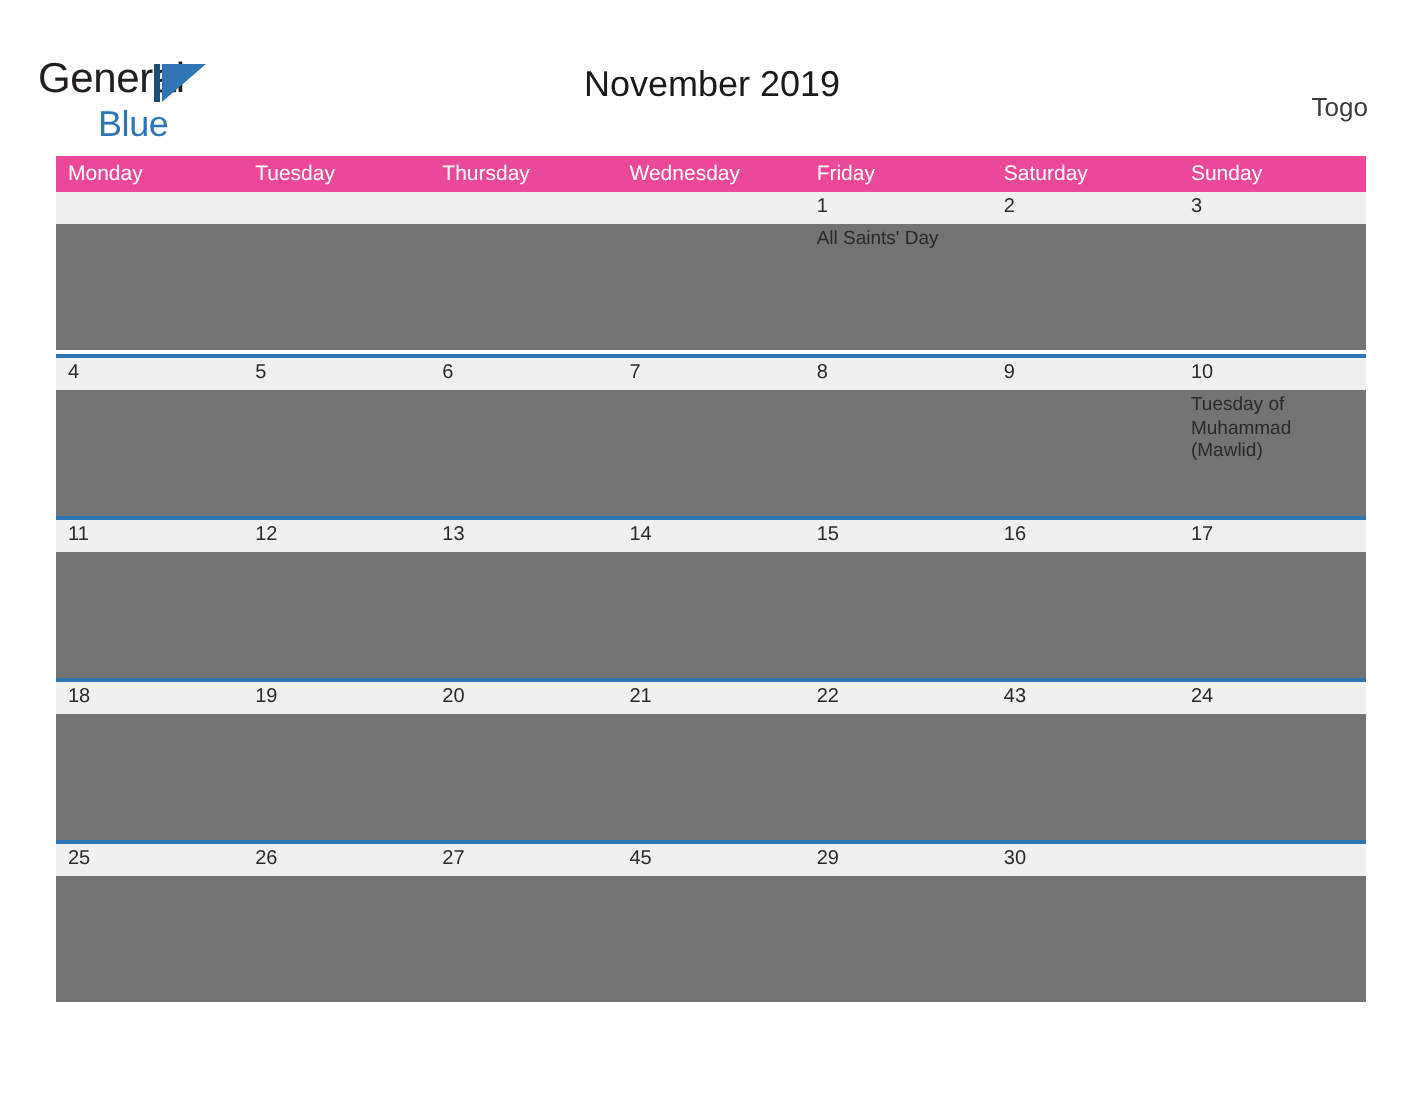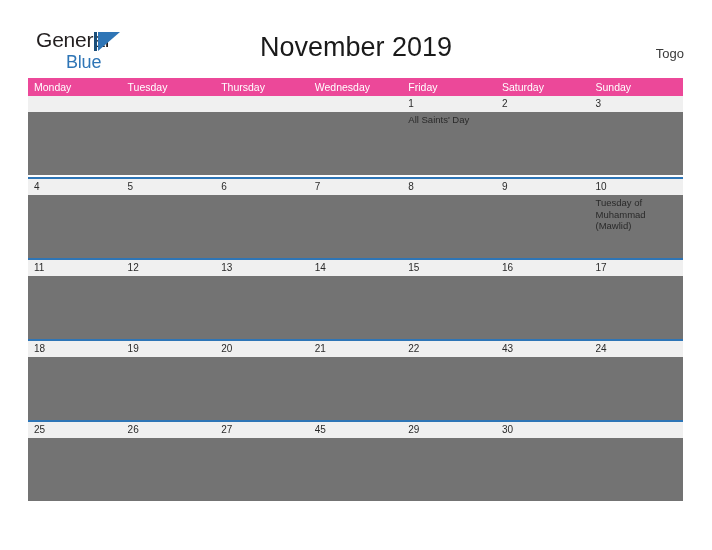--- a/index.html
+++ b/index.html
@@ -17,21 +17,21 @@
   }
 
   
   .page-header {
     position: relative;
     height: 78px;
   }
 
   .logo {
     position: absolute;
-    left: 36px;
+    left: 19px;
     top: 29px;
     width: 100px;
     height: 44px;
     line-height: 1;
     user-select: none;
   }
   .logo-row1 {
     position: relative;
     font-size: 21px;
     color: #231f20;
@@ -74,21 +74,21 @@
     margin-left: 30px;
     letter-spacing: -0.2px;
   }
 
   .title {
     position: absolute;
     left: 0;
     right: 0;
     top: 32px;
     text-align: center;
-    font-size: 27px;
+    font-size: 18px;
     color: #1a1a1a;
     font-weight: normal;
     letter-spacing: 0px;
   }
 
   .country {
     position: absolute;
     right: 28px;
     top: 46px;
     font-size: 13px;

